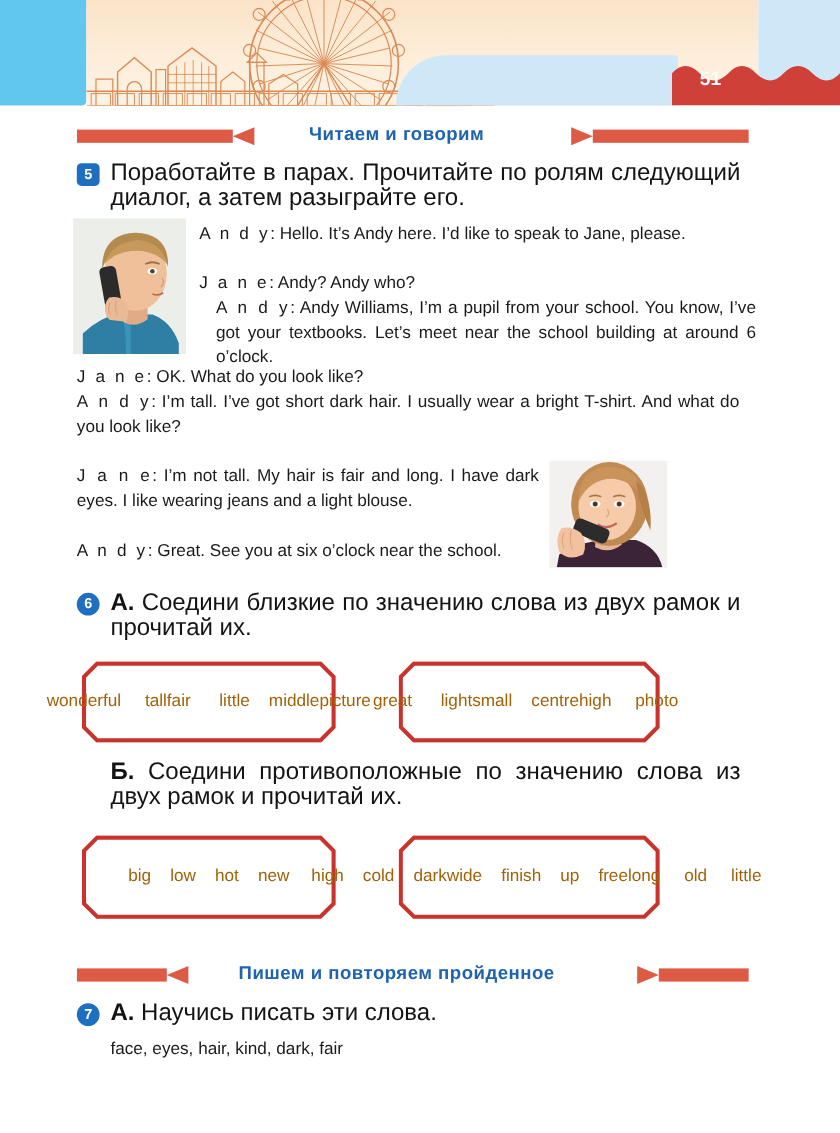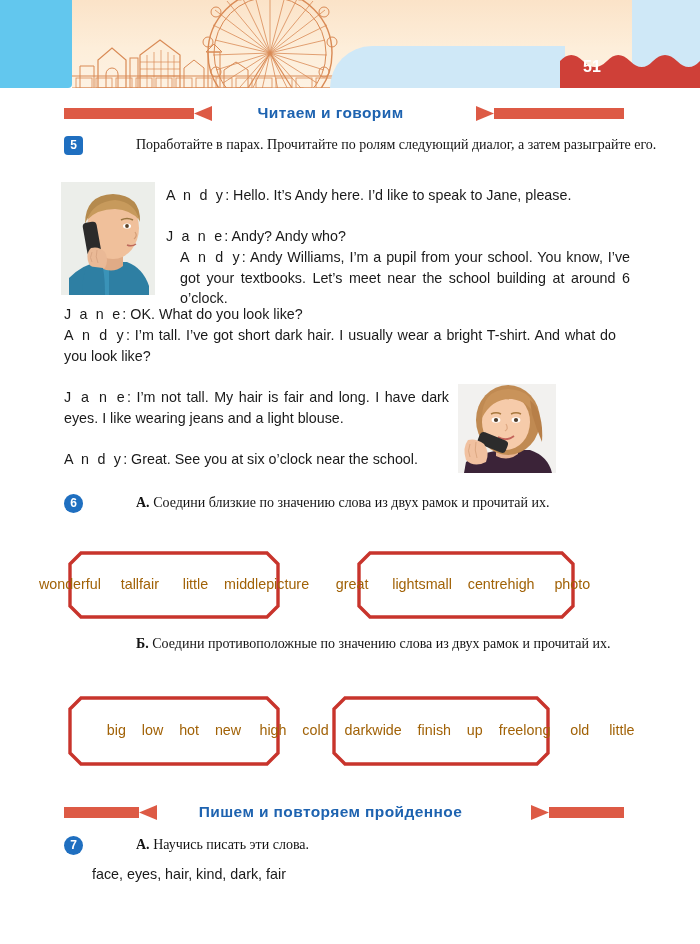--- a/index.html
+++ b/index.html
@@ -121,26 +121,25 @@
     font-size: 12px;
     font-weight: 700;
     text-align: center;
     line-height: 19px;
   }
   .ex-num.sq { border-radius: 4px; }
   .ex-num.circ { border-radius: 50%; }
 
   .ru {
     position: absolute;
-    font-family: Liberation Serif, serif;
-    font-size: 14px;
+    font-family: Liberation Sans, sans-serif;
+    font-size: 20px;
     line-height: 21px;
     color: #141414;
     text-align: justify;
-    margin-left: 44px;
   }
   .ru b { font-weight: 700; }
 
   .en {
     position: absolute;
     font-family: "Liberation Sans", sans-serif;
     font-size: 14.3px;
     line-height: 20.6px;
     color: #1a1a1a;
     text-align: justify;
@@ -421,21 +420,21 @@
   <svg width="212" height="68" viewBox="0 0 212 68">
     <polygon points="13,2 199,2 210,13 210,55 199,66 13,66 2,55 2,13" fill="#ffffff" stroke="#c8342c" stroke-width="3.4" stroke-linejoin="miter"></polygon>
   </svg>
   <div class="wb-words">
     <div class="wb-row">wonderful     tall</div>
     <div class="wb-row">fair      little    middle</div>
     <div class="wb-row">picture</div>
   </div>
 </div>
 
-<div class="wordbox" style="left:332px; top:551px; width:212px; height:68px;margin-left:25px;">
+<div class="wordbox" style="left:332px; top:551px; width:212px; height:68px;">
   <svg width="218" height="68" viewBox="0 0 218 68">
     <polygon points="13,2 205,2 216,13 216,55 205,66 13,66 2,55 2,13" fill="#ffffff" stroke="#c8342c" stroke-width="3.4" stroke-linejoin="miter"></polygon>
   </svg>
   <div class="wb-words">
     <div class="wb-row">great      light</div>
     <div class="wb-row">small    centre</div>
     <div class="wb-row">high     photo</div>
   </div>
 </div>
 

